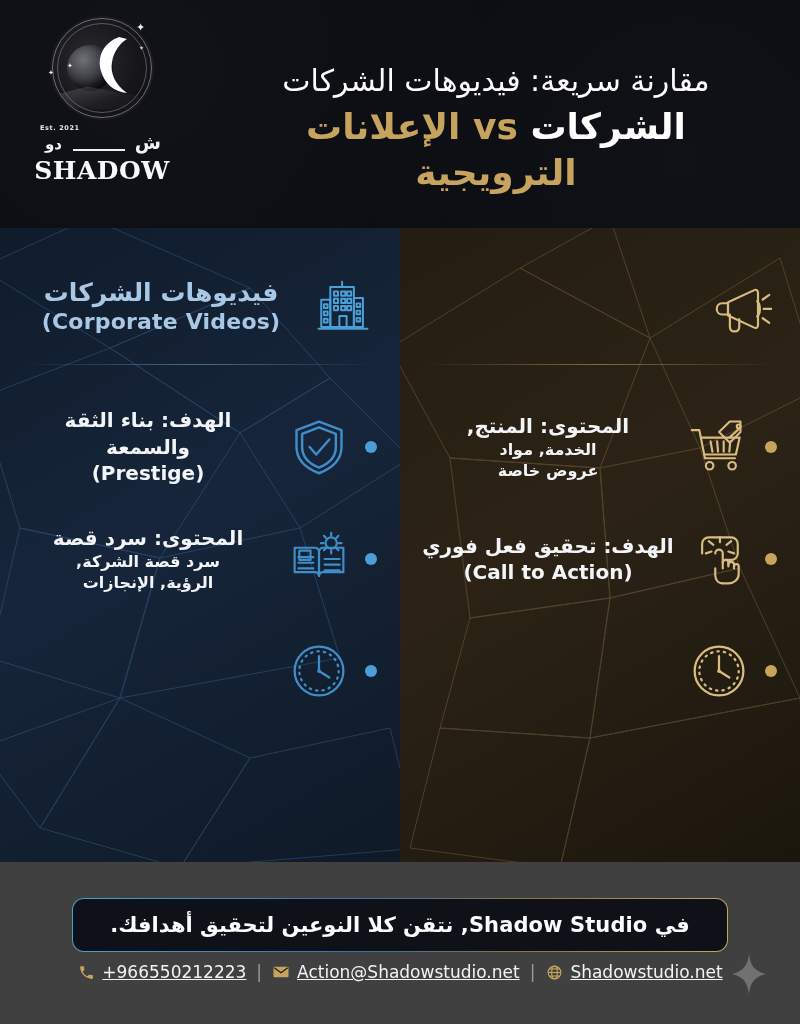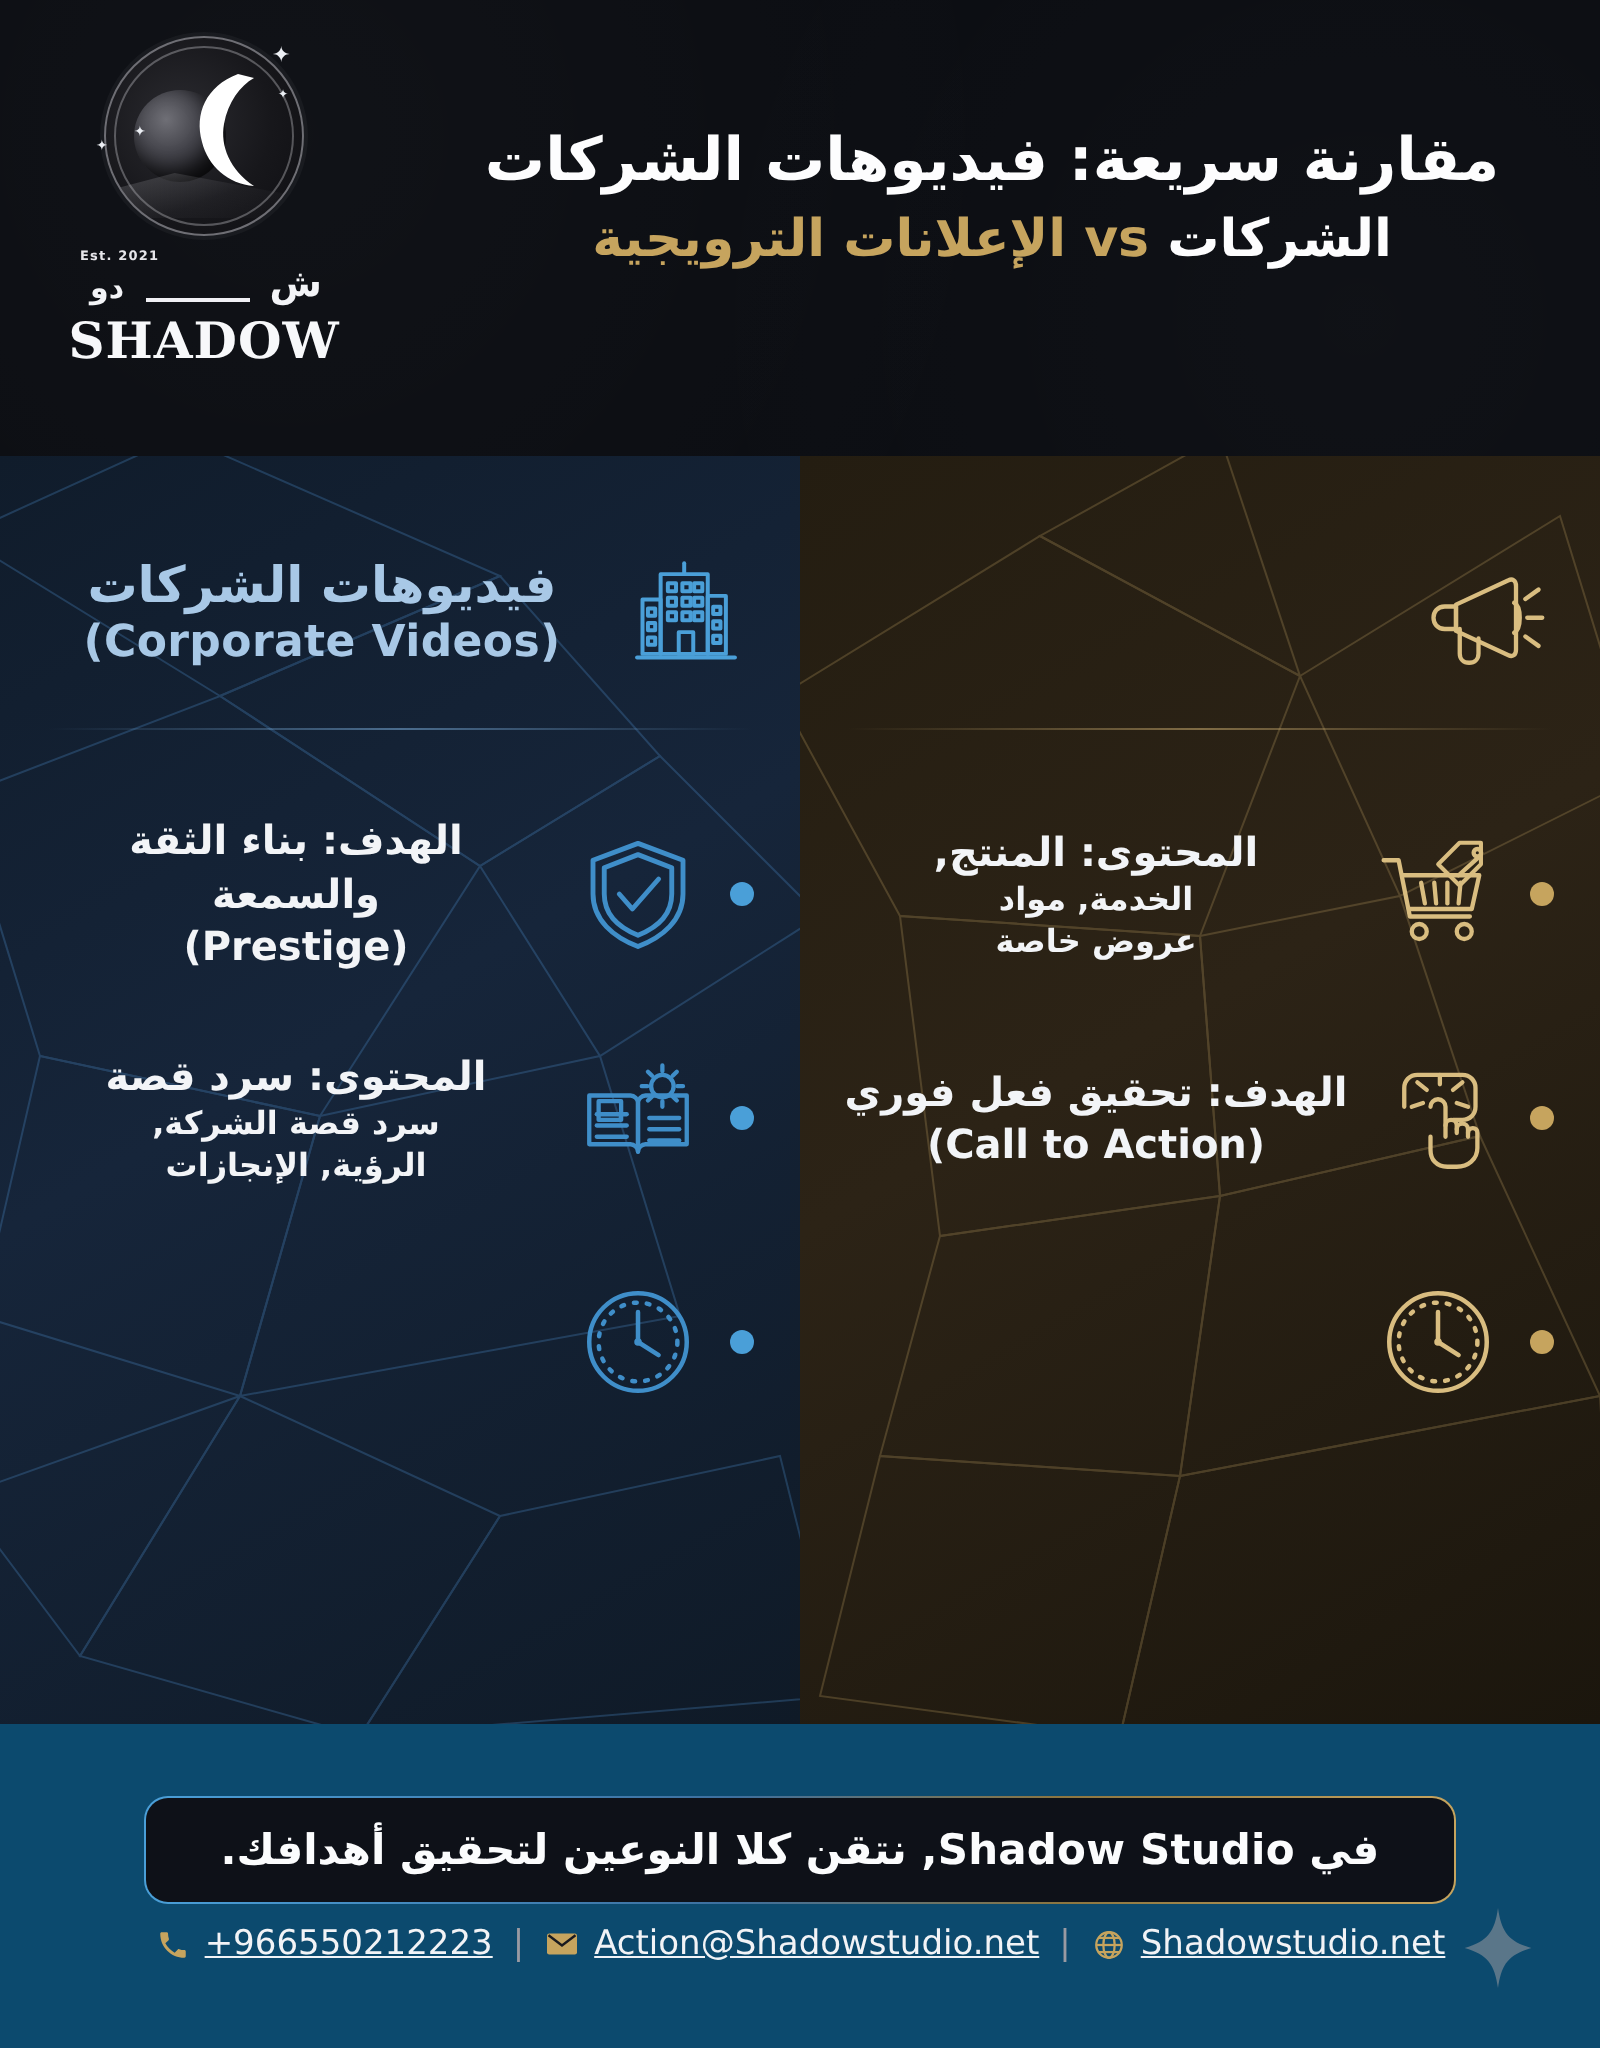--- a/index.html
+++ b/index.html
@@ -83,24 +83,24 @@
     color:#f7f8fa; font-size:25px; font-weight:700; letter-spacing:.5px;
     font-family:"DejaVu Serif","Liberation Serif",serif;
     line-height:1; margin-top:1px;
   }
 
   
   .title-block{
     position:absolute; right:34px; top:62px; width:540px; text-align:center; direction:rtl;
   }
   .title-l1{
-    color:#fdfdfe; font-size:30px; font-weight:700; line-height:1.28; letter-spacing:.2px;
+    color:#fdfdfe; font-size:30px; font-weight:400; line-height:1.28; letter-spacing:.2px;
   }
   .title-l2{
-    font-size:26px; font-weight:700; line-height:1.28; margin-top:4px;
+    font-size:36px; font-weight:700; line-height:1.28; margin-top:4px;
   }
   .t-white{ color:#fdfdfe; }
   .t-gold { color:#c6a45e; }
 
   
   .panels{ position:relative; display:flex; height:634px; width:100%; }
   .panel{ position:relative; width:50%; height:100%; overflow:hidden; }
   .panel-left{ background:linear-gradient(150deg,#101c2b 0%,#16253a 45%,#0f1a27 100%); }
   .panel-right{ background:linear-gradient(150deg,#241d11 0%,#2c2316 45%,#1b160d 100%); }
   .poly{ position:absolute; inset:0; width:100%; height:100%; pointer-events:none; }
@@ -132,21 +132,21 @@
   .right .dot{ background:#c6a45e; }
   .row-icon{ flex:0 0 auto; width:66px; height:66px; display:flex; align-items:center; justify-content:center; }
   .row-text{ flex:1 1 auto; text-align:center; line-height:1.32; }
   .row-text .ar{ color:#f2f4f7; font-size:20px; font-weight:700; display:block; }
   .row-text .en{ color:#f2f4f7; font-size:20px; font-weight:700; display:block; direction:ltr; }
   .row-text .sub{ color:#f2f4f7; font-size:16px; font-weight:700; display:block; }
 
   
   .footer{
     position:relative; height:162px; width:100%;
-    background:#0c4a6e; overflow:hidden;
+    background:#404040; overflow:hidden;
   }
   .cta-box{
     position:absolute; left:72px; top:36px; width:656px; height:54px;
     border-radius:12px; border:1.5px solid transparent;
     background:
       linear-gradient(#0e1118,#0e1118) padding-box,
       linear-gradient(90deg,#4a9fd8 0%,#3d6f9e 45%,#8d7640 70%,#c6a45e 100%) border-box;
     display:flex; align-items:center; justify-content:center;
   }
   .cta-text{

